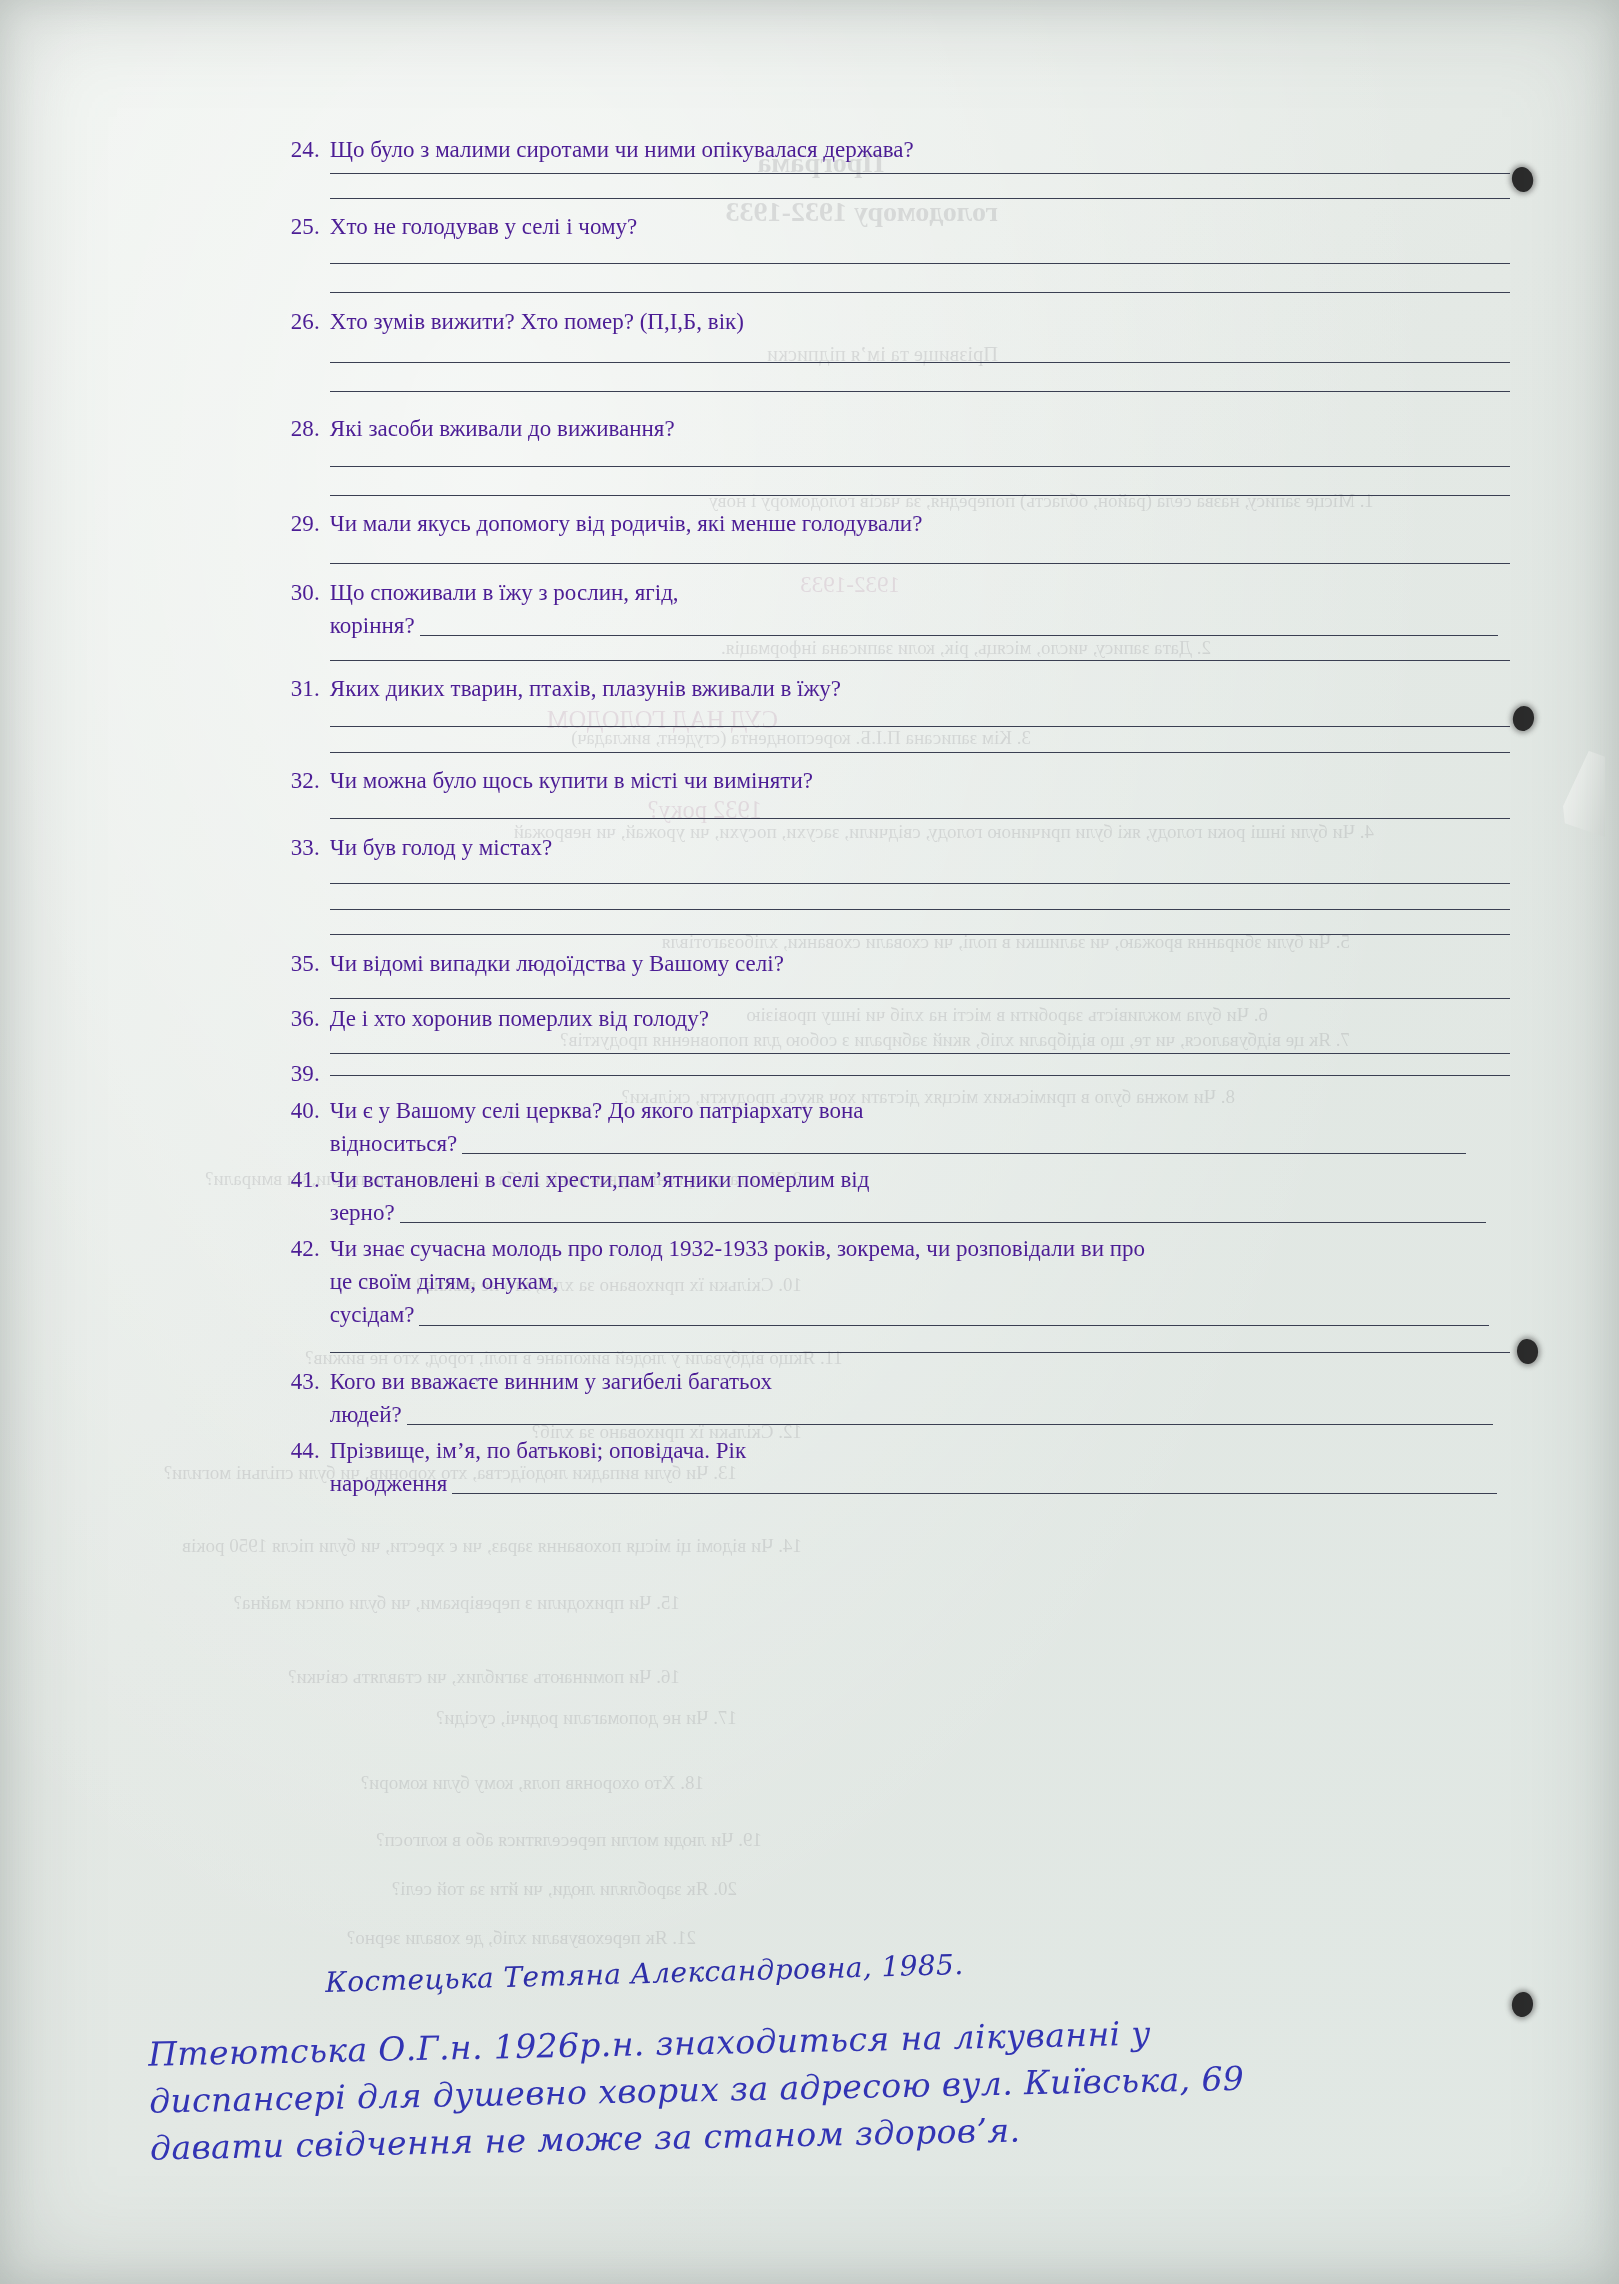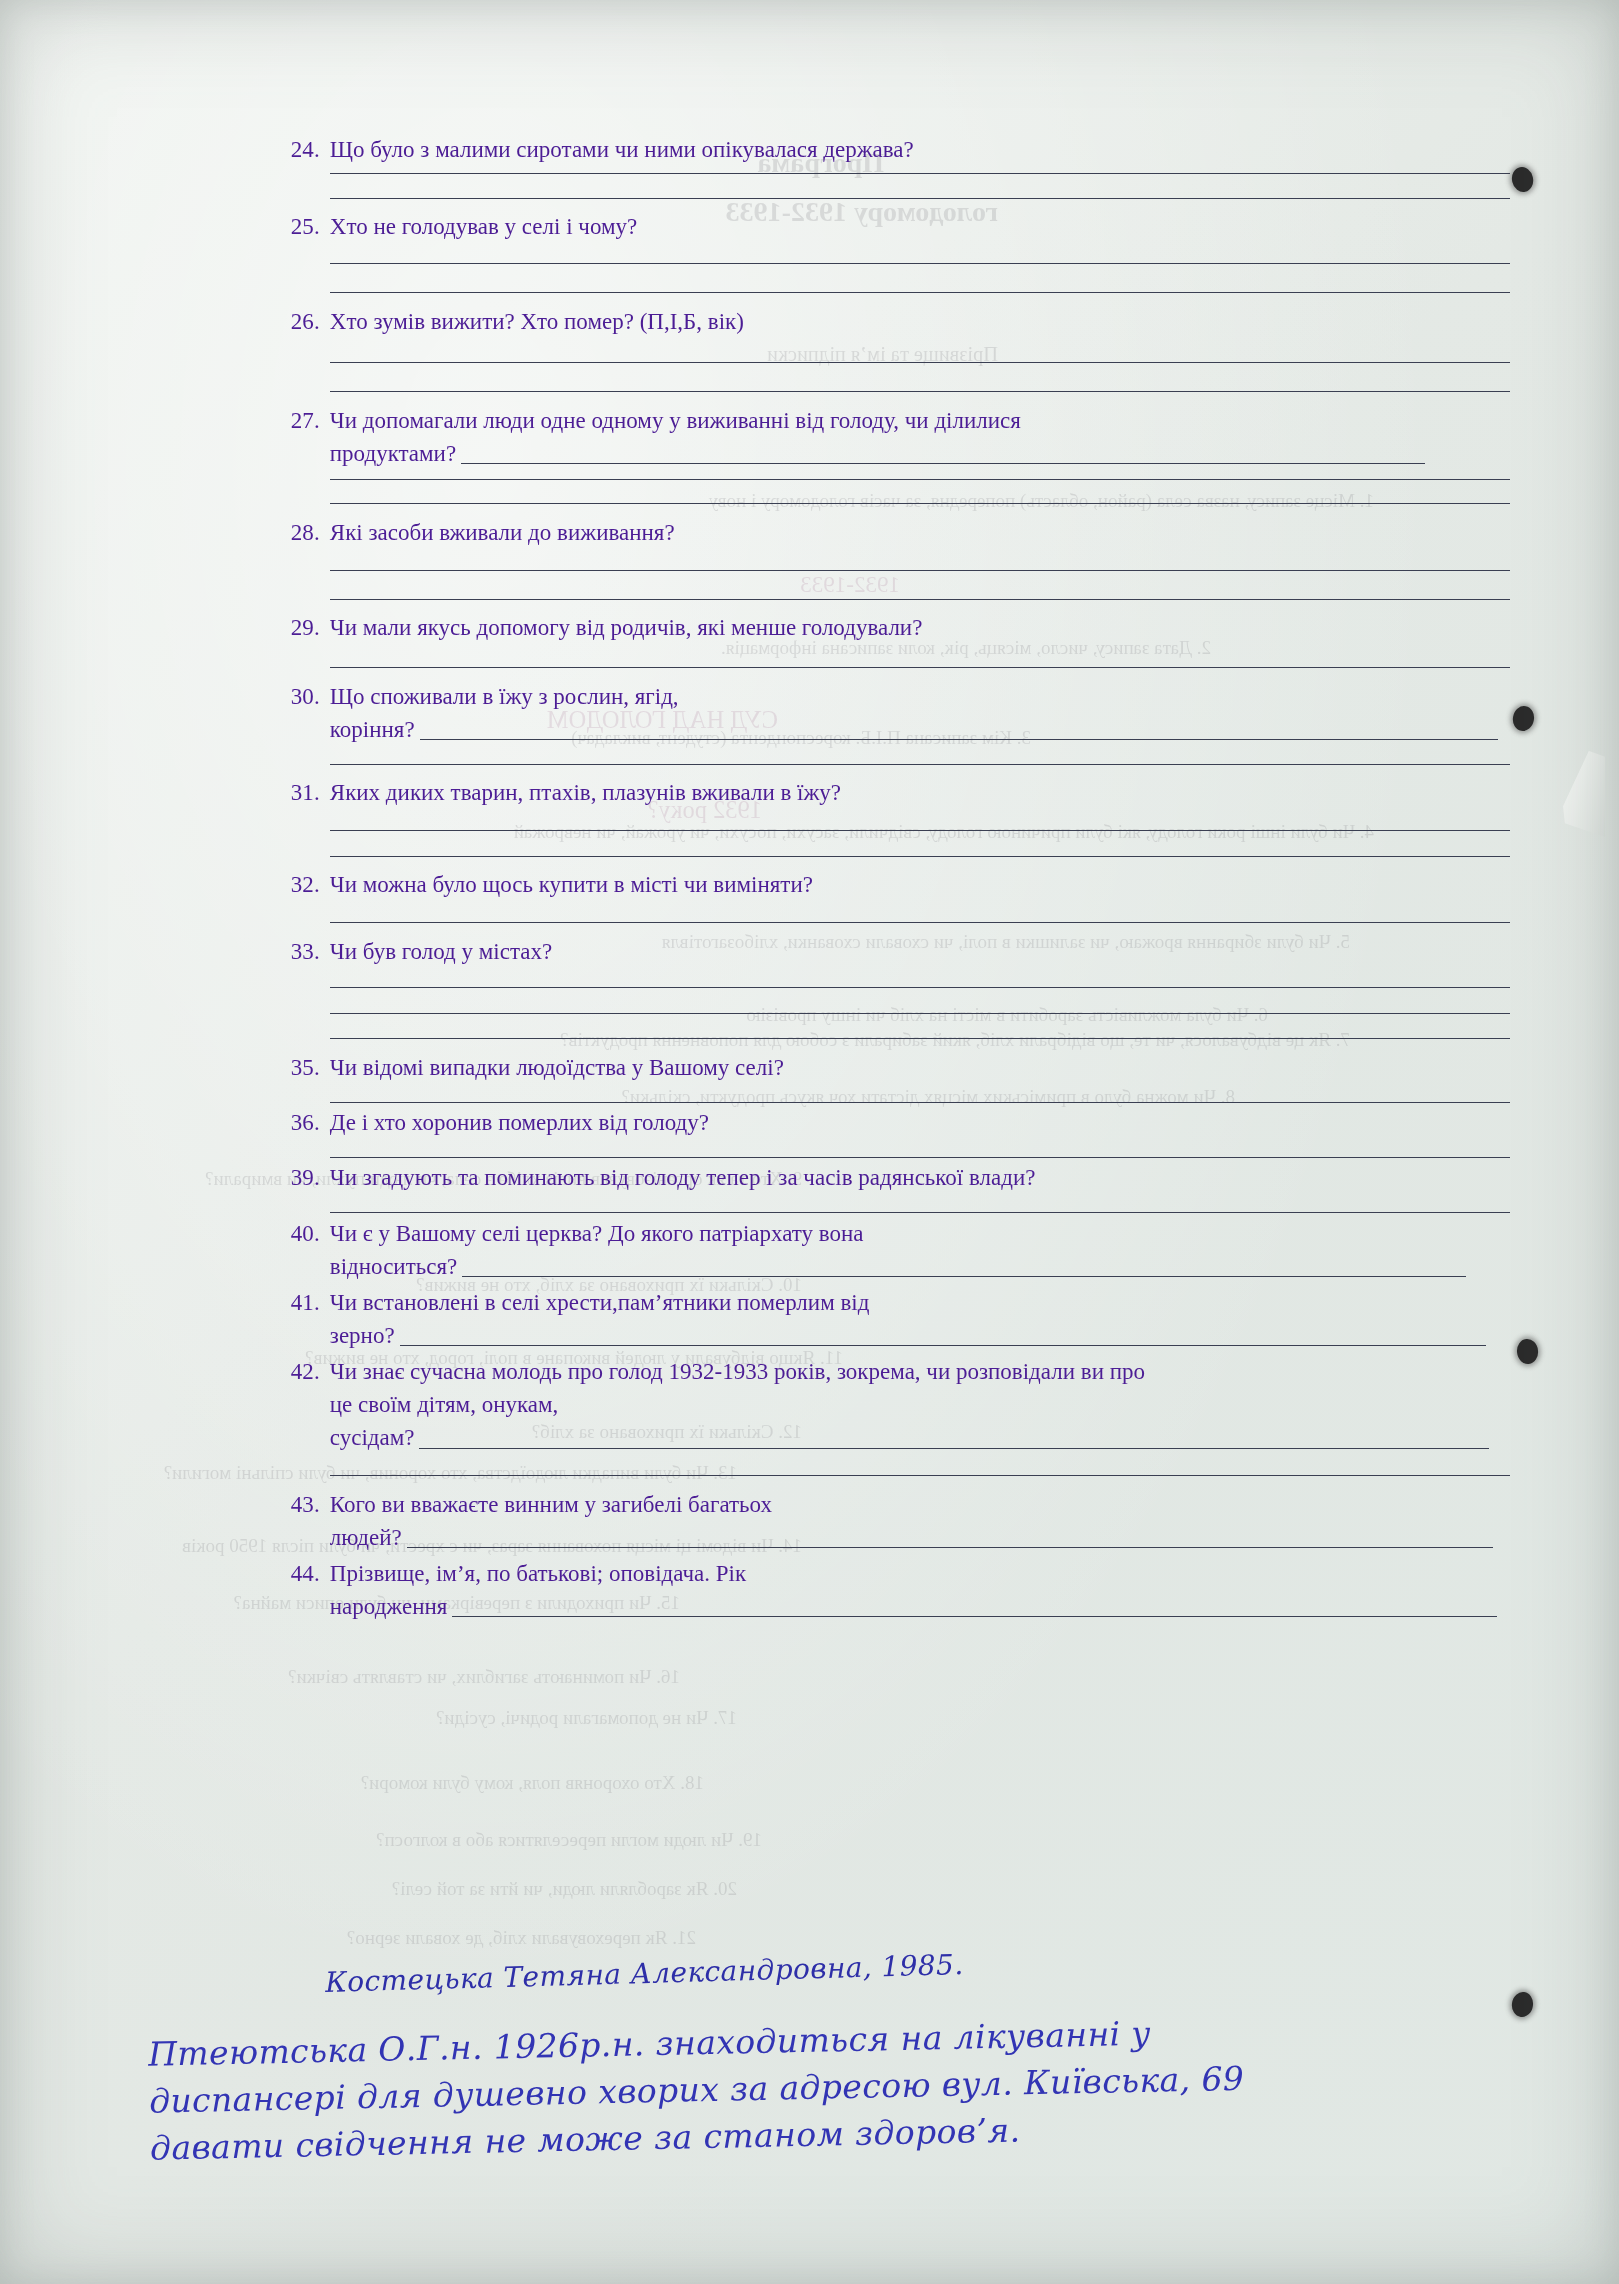--- a/index.html
+++ b/index.html
@@ -205,29 +205,20 @@
     <div class="q">
       <div class="num">26.</div>
       <div class="body">
         <span class="txt">Хто зумів вижити? Хто помер? (П,І,Б, вік)</span>
         <div class="rule" style="margin-top:24.5px"></div>
         <div class="rule" style="margin-top:28px"></div>
       </div>
     </div>
     <div class="spacer-sm"></div>
 
-    <div class="q">
-      <div class="num">27.</div>
-      <div class="body">
-        <span class="txt">Чи допомагали люди одне одному у виживанні від голоду, чи ділилися</span><br>
-        <span class="txt">продуктами?</span><span class="rule inline" style="width:964px"></span>
-        <div class="rule" style="margin-top:9.8px"></div>
-        <div class="rule" style="margin-top:23px"></div>
-      </div>
-    </div>
     <div class="spacer-sm"></div>
 
     <div class="q">
       <div class="num">28.</div>
       <div class="body">
         <span class="txt">Які засоби вживали до виживання?</span>
         <div class="rule" style="margin-top:21px"></div>
         <div class="rule" style="margin-top:28px"></div>
       </div>
     </div>
@@ -297,21 +288,20 @@
         <span class="txt">Де і хто хоронив померлих від голоду?</span>
         <div class="rule" style="margin-top:18px"></div>
       </div>
     </div>
 
 
 
     <div class="q">
       <div class="num">39.</div>
       <div class="body">
-        <span class="txt">Чи згадують та поминають від голоду тепер і за часів радянської влади?</span>
         <div class="rule" style="margin-top:18px"></div>
       </div>
     </div>
 
     <div class="q">
       <div class="num">40.</div>
       <div class="body">
         <span class="txt">Чи є у Вашому селі церква? До якого патріархату вона</span><br>
         <span class="txt">відноситься?</span><span class="rule inline" style="width:1004px"></span>
       </div>

